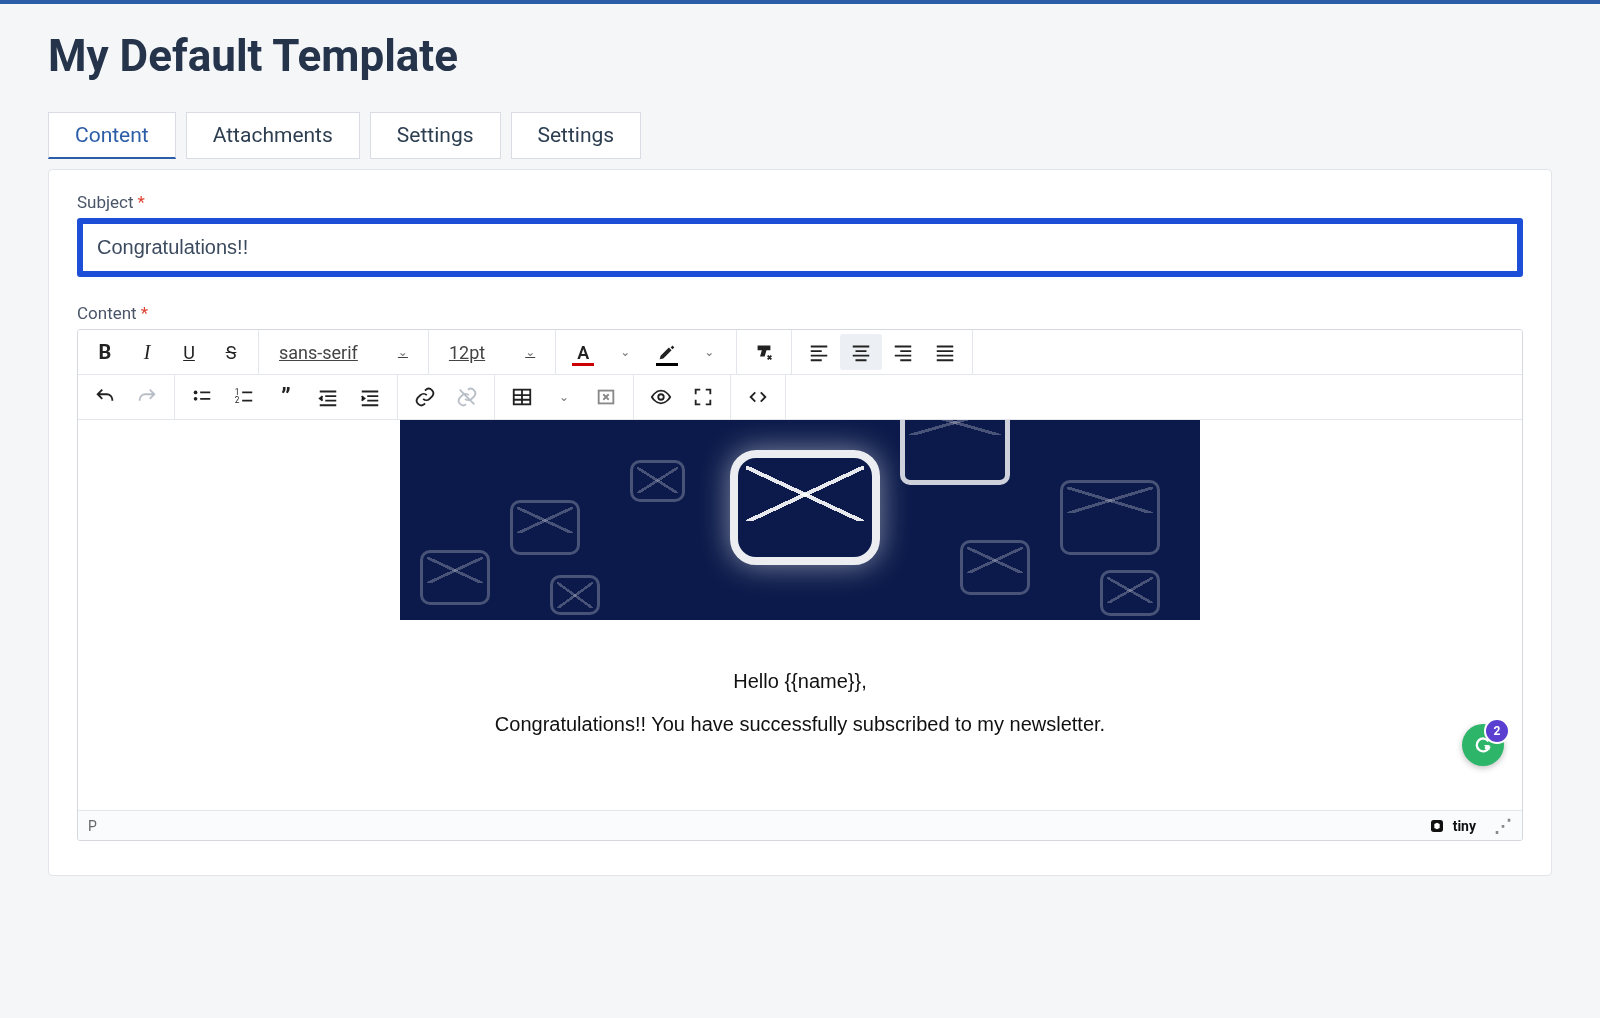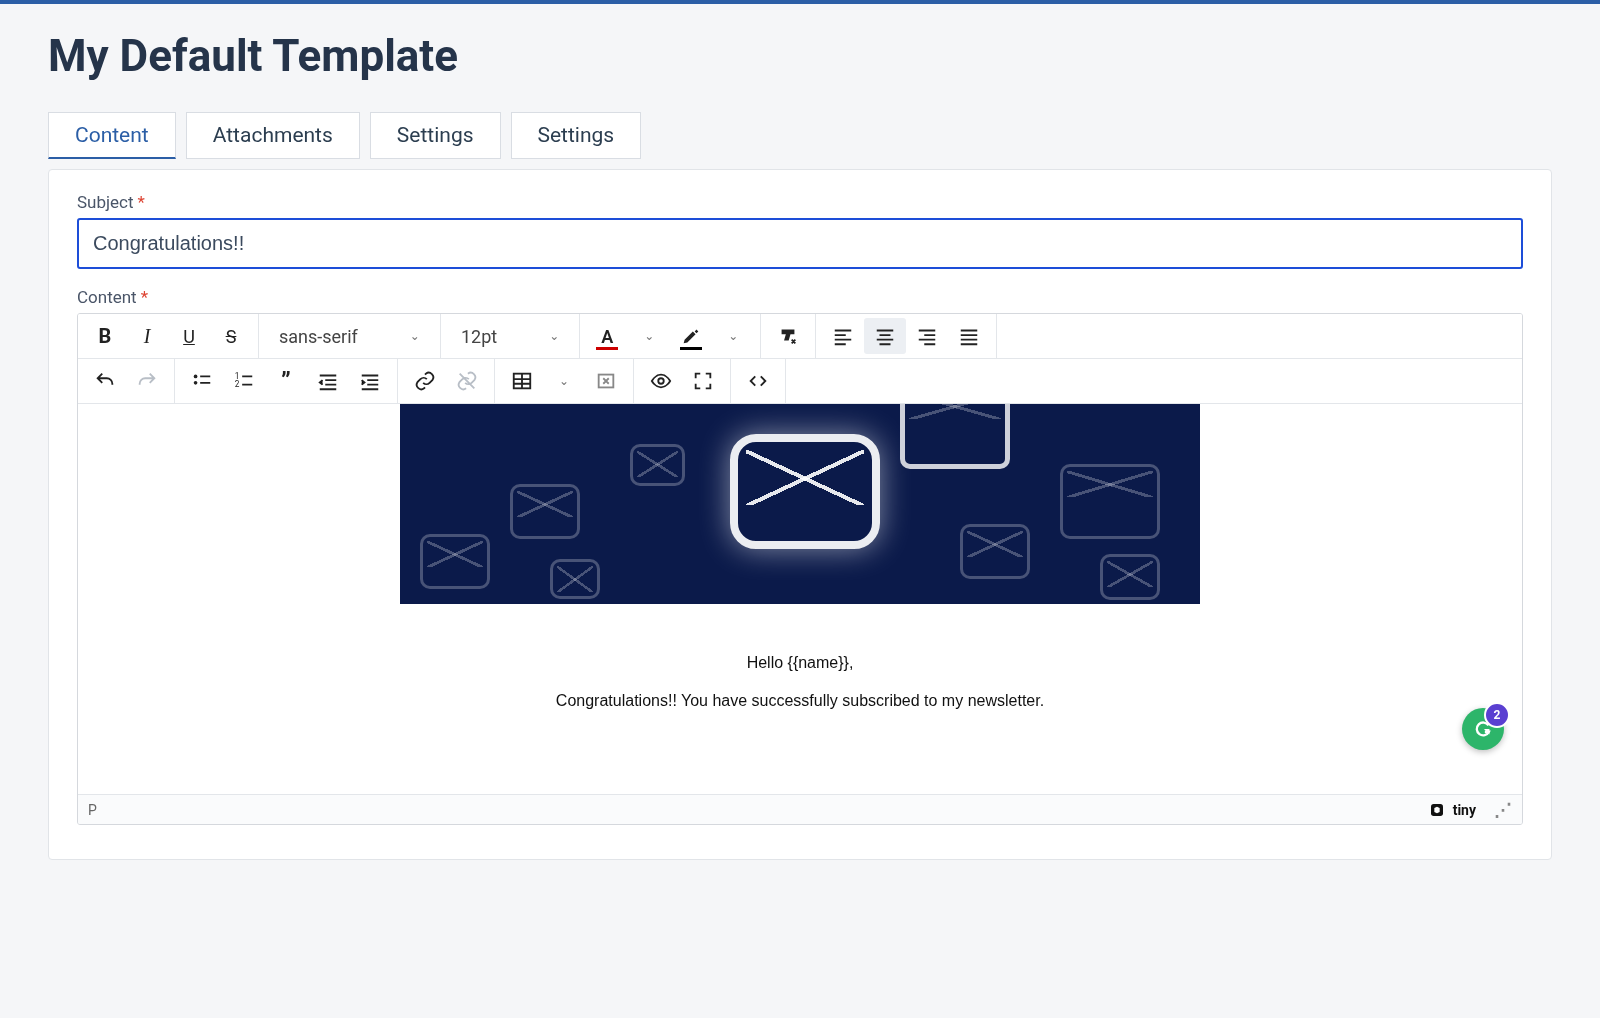--- a/index.html
+++ b/index.html
@@ -51,23 +51,23 @@
     font-size: 17px;
     color: #4a5568;
     margin-bottom: 6px;
   }
   .req { color: #d43; margin-left: 4px; }
   .subject-input {
     width: 100%;
     padding: 12px 14px;
     font-size: 20px;
     color: #3b4a5e;
-    border: 2px solid #1d4ed8;
+    border: 6px solid #1d4ed8;
     border-radius: 3px;
-    margin-bottom: 18px;
+    margin-bottom: 26px;
   }
   .editor-wrap {
     border: 1px solid #d5d8dd;
     border-radius: 3px;
     overflow: hidden;
   }
   .toolbar-row {
     display: flex;
     align-items: stretch;
     border-bottom: 1px solid #e3e6ea;
@@ -87,26 +87,27 @@
     justify-content: center;
     cursor: pointer;
     color: #222;
     border-radius: 3px;
   }
   .tb-btn.active { background: #eceff3; }
   .tb-btn.disabled { color: #b8bec6; cursor: default; }
   .tb-select {
     display: flex;
     align-items: center;
-    gap: 52px;
+    gap: 40px;
     padding: 0 14px;
     height: 36px;
     cursor: pointer;
     font-size: 18px;
     color: #444;
+    text-decoration: underline;
   }
   .chev { font-size: 12px; color: #777; }
   .editor-body {
     min-height: 390px;
     background: #fff;
     position: relative;
   }
   .hero {
     margin: 0 auto;
     width: 800px;
@@ -134,21 +135,21 @@
   }
   .hero .env.small {
     border-color: rgba(255,255,255,0.25);
     width: 70px; height: 55px; border-width: 3px; border-radius: 10px;
   }
   .hero .env.small::before {
     content:""; position:absolute; left:4px; right:4px; top:4px; height:26px;
     background: linear-gradient(to bottom right, transparent 48%, rgba(255,255,255,0.25) 48% 54%, transparent 54%),
                 linear-gradient(to bottom left, transparent 48%, rgba(255,255,255,0.25) 48% 54%, transparent 54%);
   }
-  .body-text { text-align: center; font-size: 16px; color: #111; padding: 30px 0 10px; font-family: Arial, sans-serif; }
+  .body-text { text-align: center; font-size: 20px; color: #111; padding: 30px 0 10px; font-family: Arial, sans-serif; }
   .body-text p { margin: 20px 0; }
   .cursor-bar { display:inline-block; width:1px; height:22px; background:#000; vertical-align:middle; margin-left:2px; }
   .statusbar {
     display:flex; justify-content:space-between; align-items:center;
     border-top:1px solid #e3e6ea; padding:4px 10px; font-size:14px; color:#666;
     background:#fafbfc;
   }
   .tiny-brand { display:flex; align-items:center; gap:8px; font-weight:700; color:#111; }
   .tiny-brand svg { width:16px; height:16px; }
   .resize-grip { color:#888; font-size:18px; margin-left:10px; }

